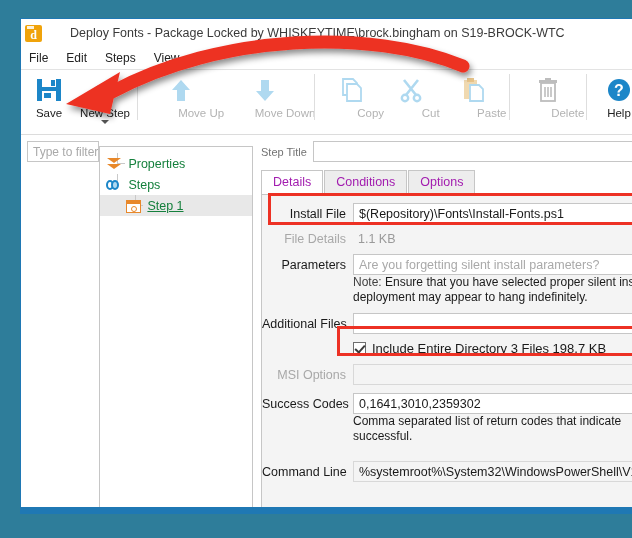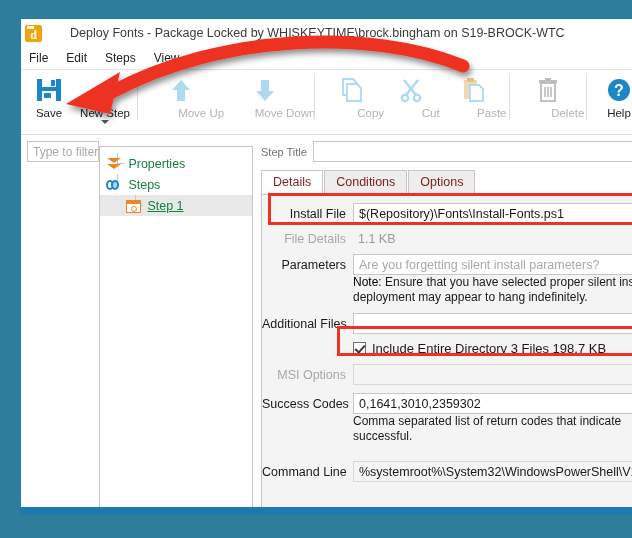--- a/index.html
+++ b/index.html
@@ -110,21 +110,21 @@
   .rightpane{flex:1;background:#ffffff;padding:6px 0 0 0;box-sizing:border-box;
              display:flex;flex-direction:column;min-width:0;}
   .steptitle-row{display:flex;align-items:center;padding-right:0;}
   .steptitle-label{font-size:11px;color:#737373;padding:0 6px 0 4px;white-space:nowrap;}
   .steptitle-input{
     flex:1;height:21px;border:1px solid #c6c6c6;border-right:0;background:#ffffff;
     box-sizing:border-box;font-size:12.5px;padding-left:4px;display:flex;align-items:center;
   }
   .tabs{display:flex;margin-top:8px;padding-left:4px;position:relative;z-index:2;}
   .tab{
-    font-size:12.5px;color:#7f1d1d;padding:4px 11px 5px 11px;
+    font-size:12.5px;color:#a21caf;padding:4px 11px 5px 11px;
     border:1px solid #c6c6c6;border-bottom:none;background:#ededed;margin-right:1px;
     cursor:default;
   }
   .tab.active{background:#ffffff;position:relative;top:0;}
   .tabpanel{
     flex:1;border:1px solid #c6c6c6;border-right:0;background:#f4f4f4;
     margin-left:4px;box-sizing:border-box;position:relative;overflow:hidden;
   }
   .frow{display:flex;align-items:center;margin-top:8px;}
   .flabel{
@@ -139,21 +139,21 @@
   }
   .finput.ph{color:#a9a9a9;}
   .finput.disabled{background:#f4f4f4;border-color:#d8d8d8;}
   .fstatic{
     flex:1;font-size:12.5px;color:#9a9a9a;padding-left:5px;white-space:nowrap;
   }
   .fhelp{
     margin-left:91px;font-size:12px;color:#1a1a1a;line-height:15px;
     white-space:nowrap;overflow:hidden;
   }
-  .fhelp .note{color:#000000;}
+  .fhelp .note{color:#404040;}
   .checkrow{display:flex;align-items:center;margin-top:7px;margin-left:91px;}
   .cbox{
     width:13px;height:13px;border:1px solid #6e6e6e;background:#ffffff;flex:none;
     margin-right:6px;position:relative;box-sizing:border-box;
   }
   .cbox::after{
     content:"";position:absolute;left:3px;top:0px;width:4px;height:8px;
     border:solid #3a3a3a;border-width:0 2px 2px 0;transform:rotate(42deg);
   }
   .checklabel{font-size:13px;color:#1a1a1a;white-space:nowrap;}

